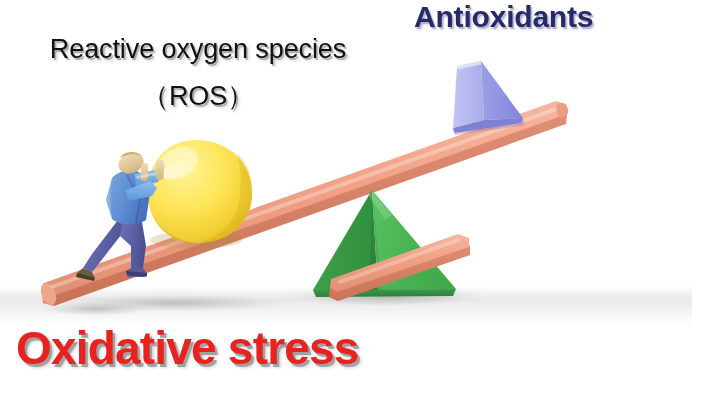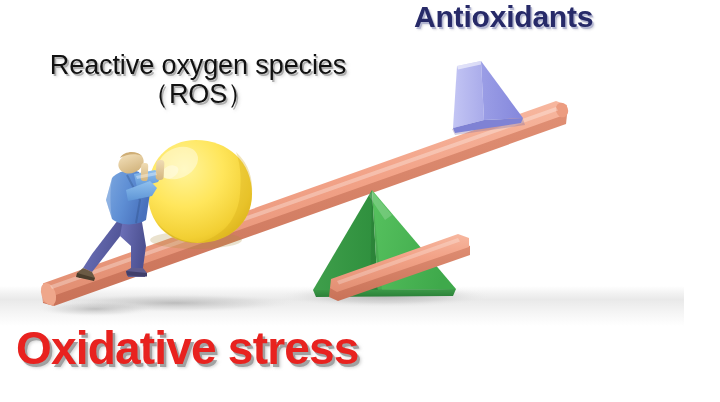--- a/index.html
+++ b/index.html
@@ -10,20 +10,21 @@
   }
   body {
     font-family: "Liberation Sans", sans-serif;
   }
   #scene {
     position: relative;
     width: 684px;
     height: 402px;
     background: #ffffff;
     overflow: hidden;
+    padding-left: 8px;
   }
 
   
   .floor {
     position: absolute;
     left: 0;
     right: 0;
     top: 286px;
     height: 40px;
     background: linear-gradient(to bottom,
@@ -46,31 +47,31 @@
     top: 2px;
     font-size: 30px;
     font-weight: bold;
     color: #272a68;
     letter-spacing: -0.2px;
     text-shadow: 1.5px 1.5px 0px rgba(140,145,190,0.55),
                  2.5px 2.5px 2px rgba(160,160,180,0.35);
   }
   #ros-label {
     left: 18px;
-    top: 52px;
+    top: 36px;
     font-size: 27px;
     font-weight: normal;
     color: #111111;
     text-align: center;
     width: 360px;
     letter-spacing: -0.1px;
     text-shadow: 1.6px 1.6px 0.5px rgba(120,120,120,0.55),
                  3px 3px 3px rgba(150,150,150,0.35);
   }
-  #ros-label .line2 { display: block; margin-top: 1px; }
+  #ros-label .line2 { display: block; margin-top: 19px; }
 
   #oxidative-stress-label {
     left: 16px;
     top: 325px;
     font-size: 46px;
     font-weight: bold;
     color: #e8221f;
     letter-spacing: -0.8px;
     text-shadow: 2.5px 2.5px 0.5px rgba(150,150,150,0.85),
                  4px 4px 3px rgba(175,175,175,0.5);

